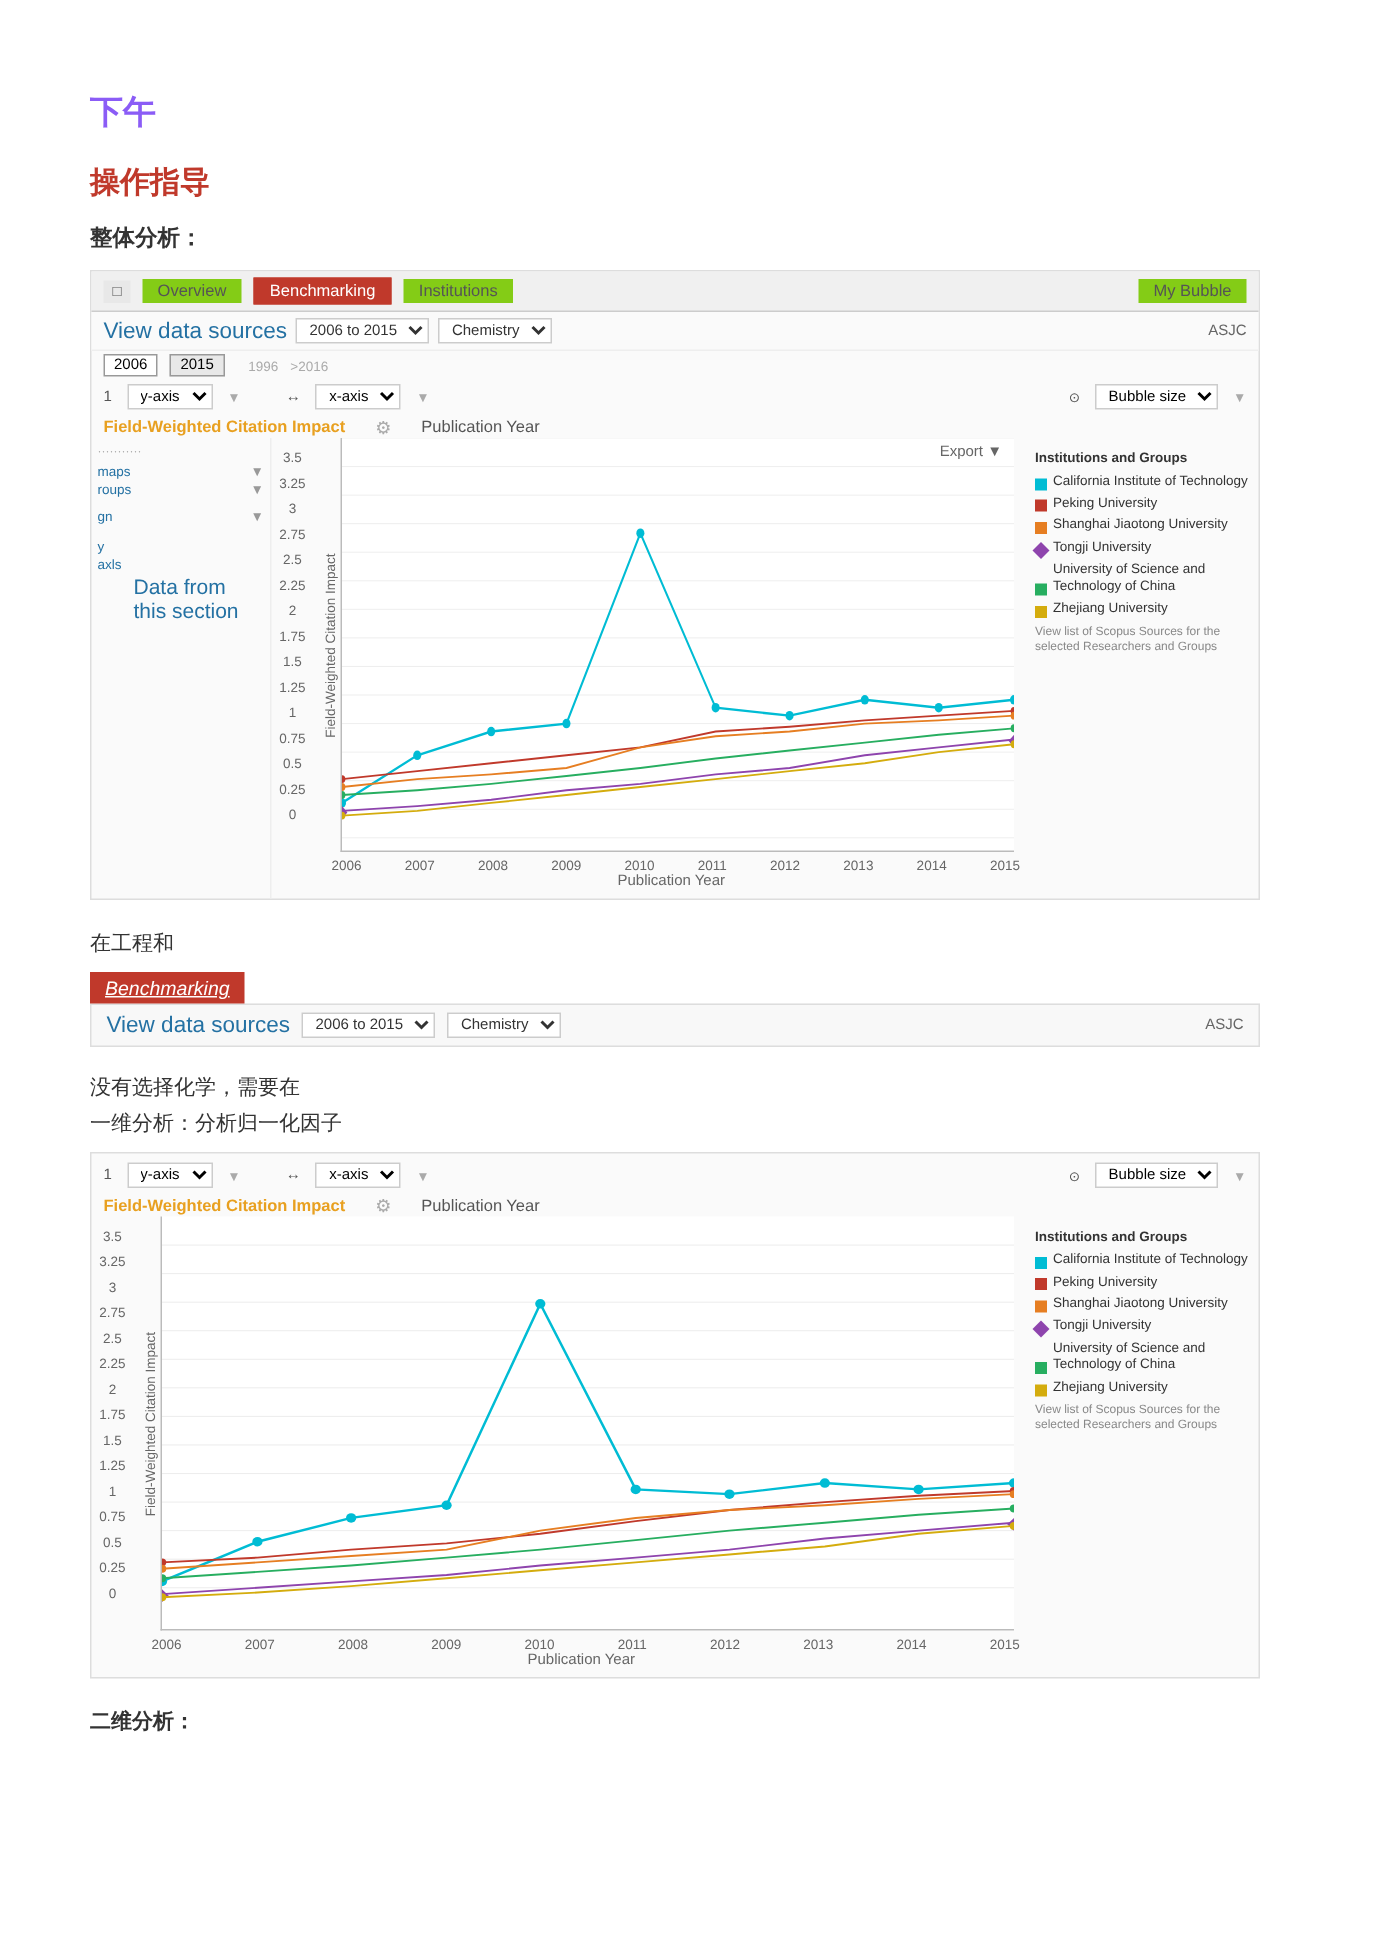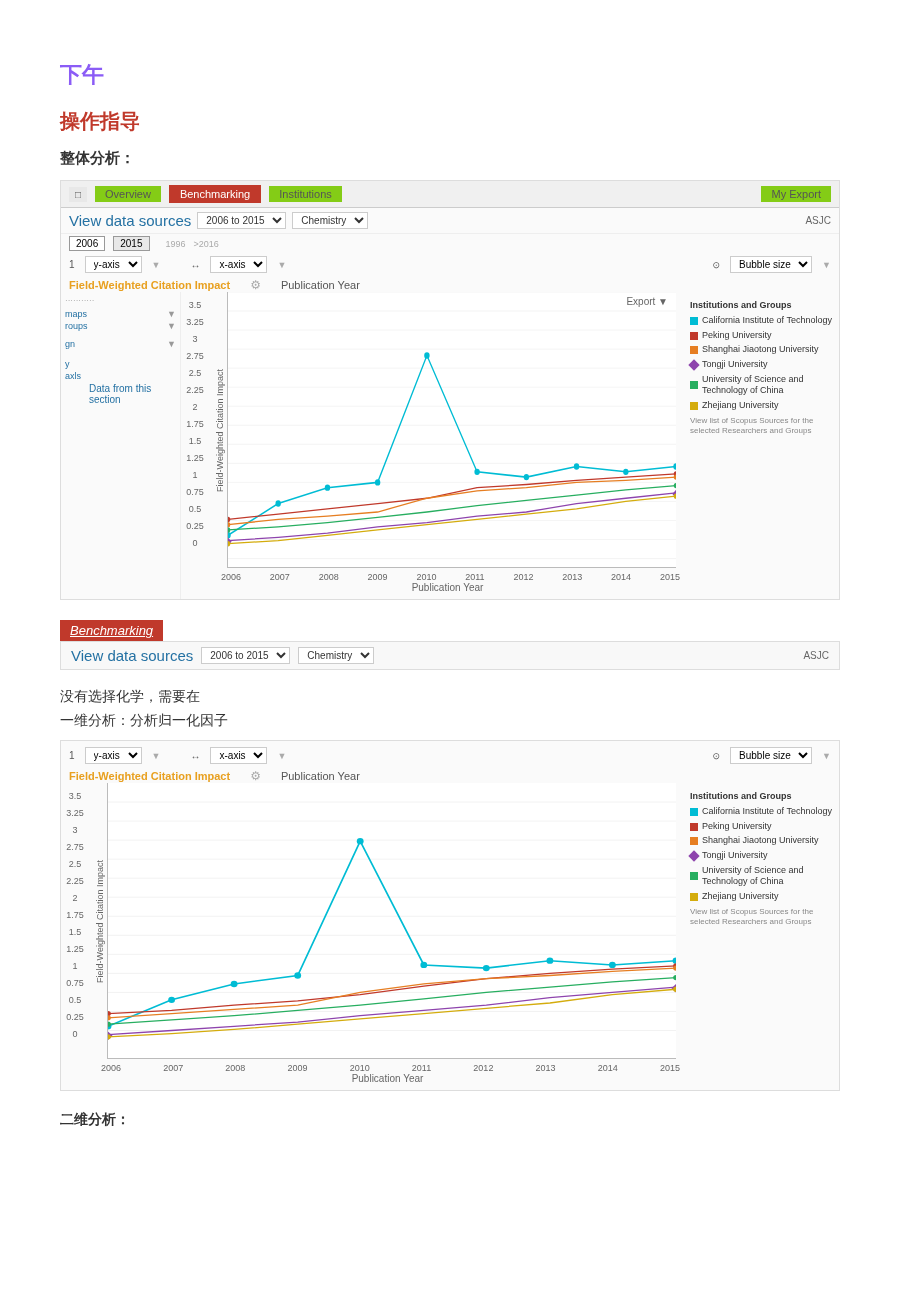--- a/index.html
+++ b/index.html
@@ -181,21 +181,21 @@
     }
 
     .legend-title {
       font-weight: bold;
       margin-bottom: 5px;
       font-size: 9px;
     }
 
     .legend-item {
       display: flex;
-      align-items: center;
+      align-items: flex-end;
       gap: 4px;
       margin-bottom: 3px;
       line-height: 1.3;
     }
     .legend-square {
       width: 8px;
       height: 8px;
       flex-shrink: 0;
     }
 
@@ -335,21 +335,21 @@
 <p class="section-heading">整体分析：</p>
 
 <div class="chart-container">
 
   <div class="chart-topbar">
     <span class="topbar-logo">□</span>
     <button class="tab-btn plain">Overview</button>
     <button class="tab-btn active">Benchmarking</button>
     <button class="tab-btn plain">Institutions</button>
     <span style="flex:1"></span>
-    <button class="tab-btn plain">My Export</button>
+    <button class="tab-btn plain">My Bubble</button>
   </div>
 
   <div class="chart-controls">
     <span class="datasource-link">View data sources</span>
     <select class="ctrl-select">
       <option>2006 to 2015</option>
     </select>
     <select class="ctrl-select">
       <option>Chemistry</option>
     </select>
@@ -393,21 +393,21 @@
 
     <div class="left-sidebar-mini">
       <div style="font-size:8px;color:#aaa;margin-bottom:4px;">···········</div>
       <div class="lbl">maps <span class="mini-chevron">▼</span></div>
       <div class="lbl">roups <span class="mini-chevron">▼</span></div>
       <div style="height:6px;"></div>
       <div class="lbl">gn <span class="mini-chevron">▼</span></div>
       <div style="height:8px;"></div>
       <div style="color:#2471a3;font-size:9px;margin-bottom:2px;">y</div>
       <div style="color:#2471a3;font-size:9px;margin-bottom:2px;">axls</div>
-      <div style="color:#2471a3;font-size:10px;padding-left:24px;">Data from this section</div>
+      <div style="color:#2471a3;font-size:14px;padding-left:24px;">Data from this section</div>
     </div>
 
     <div style="flex:1;display:flex;flex-direction:column;">
       <div class="chart-body">
 
         <div class="chart-yaxis">
           <span>3.5</span>
           <span>3.25</span>
           <span>3</span>
           <span>2.75</span>
@@ -523,20 +523,21 @@
       <div class="legend-item">
         <div class="legend-square" style="background:#d4ac0d;"></div>
         <span>Zhejiang University</span>
       </div>
       <div class="legend-link">View list of Scopus Sources for the selected Researchers and Groups</div>
     </div>
   </div>
 </div>
 
 <div class="mid-section">
+  <p class="mid-heading">在工程和</p>
 </div>
 
 <div>
   <span class="benchmarking-bar">Benchmarking</span>
 </div>
 
 <div class="datasource-bar">
   <span class="datasource-link">View data sources</span>
   <select class="ctrl-select">
     <option>2006 to 2015</option>

